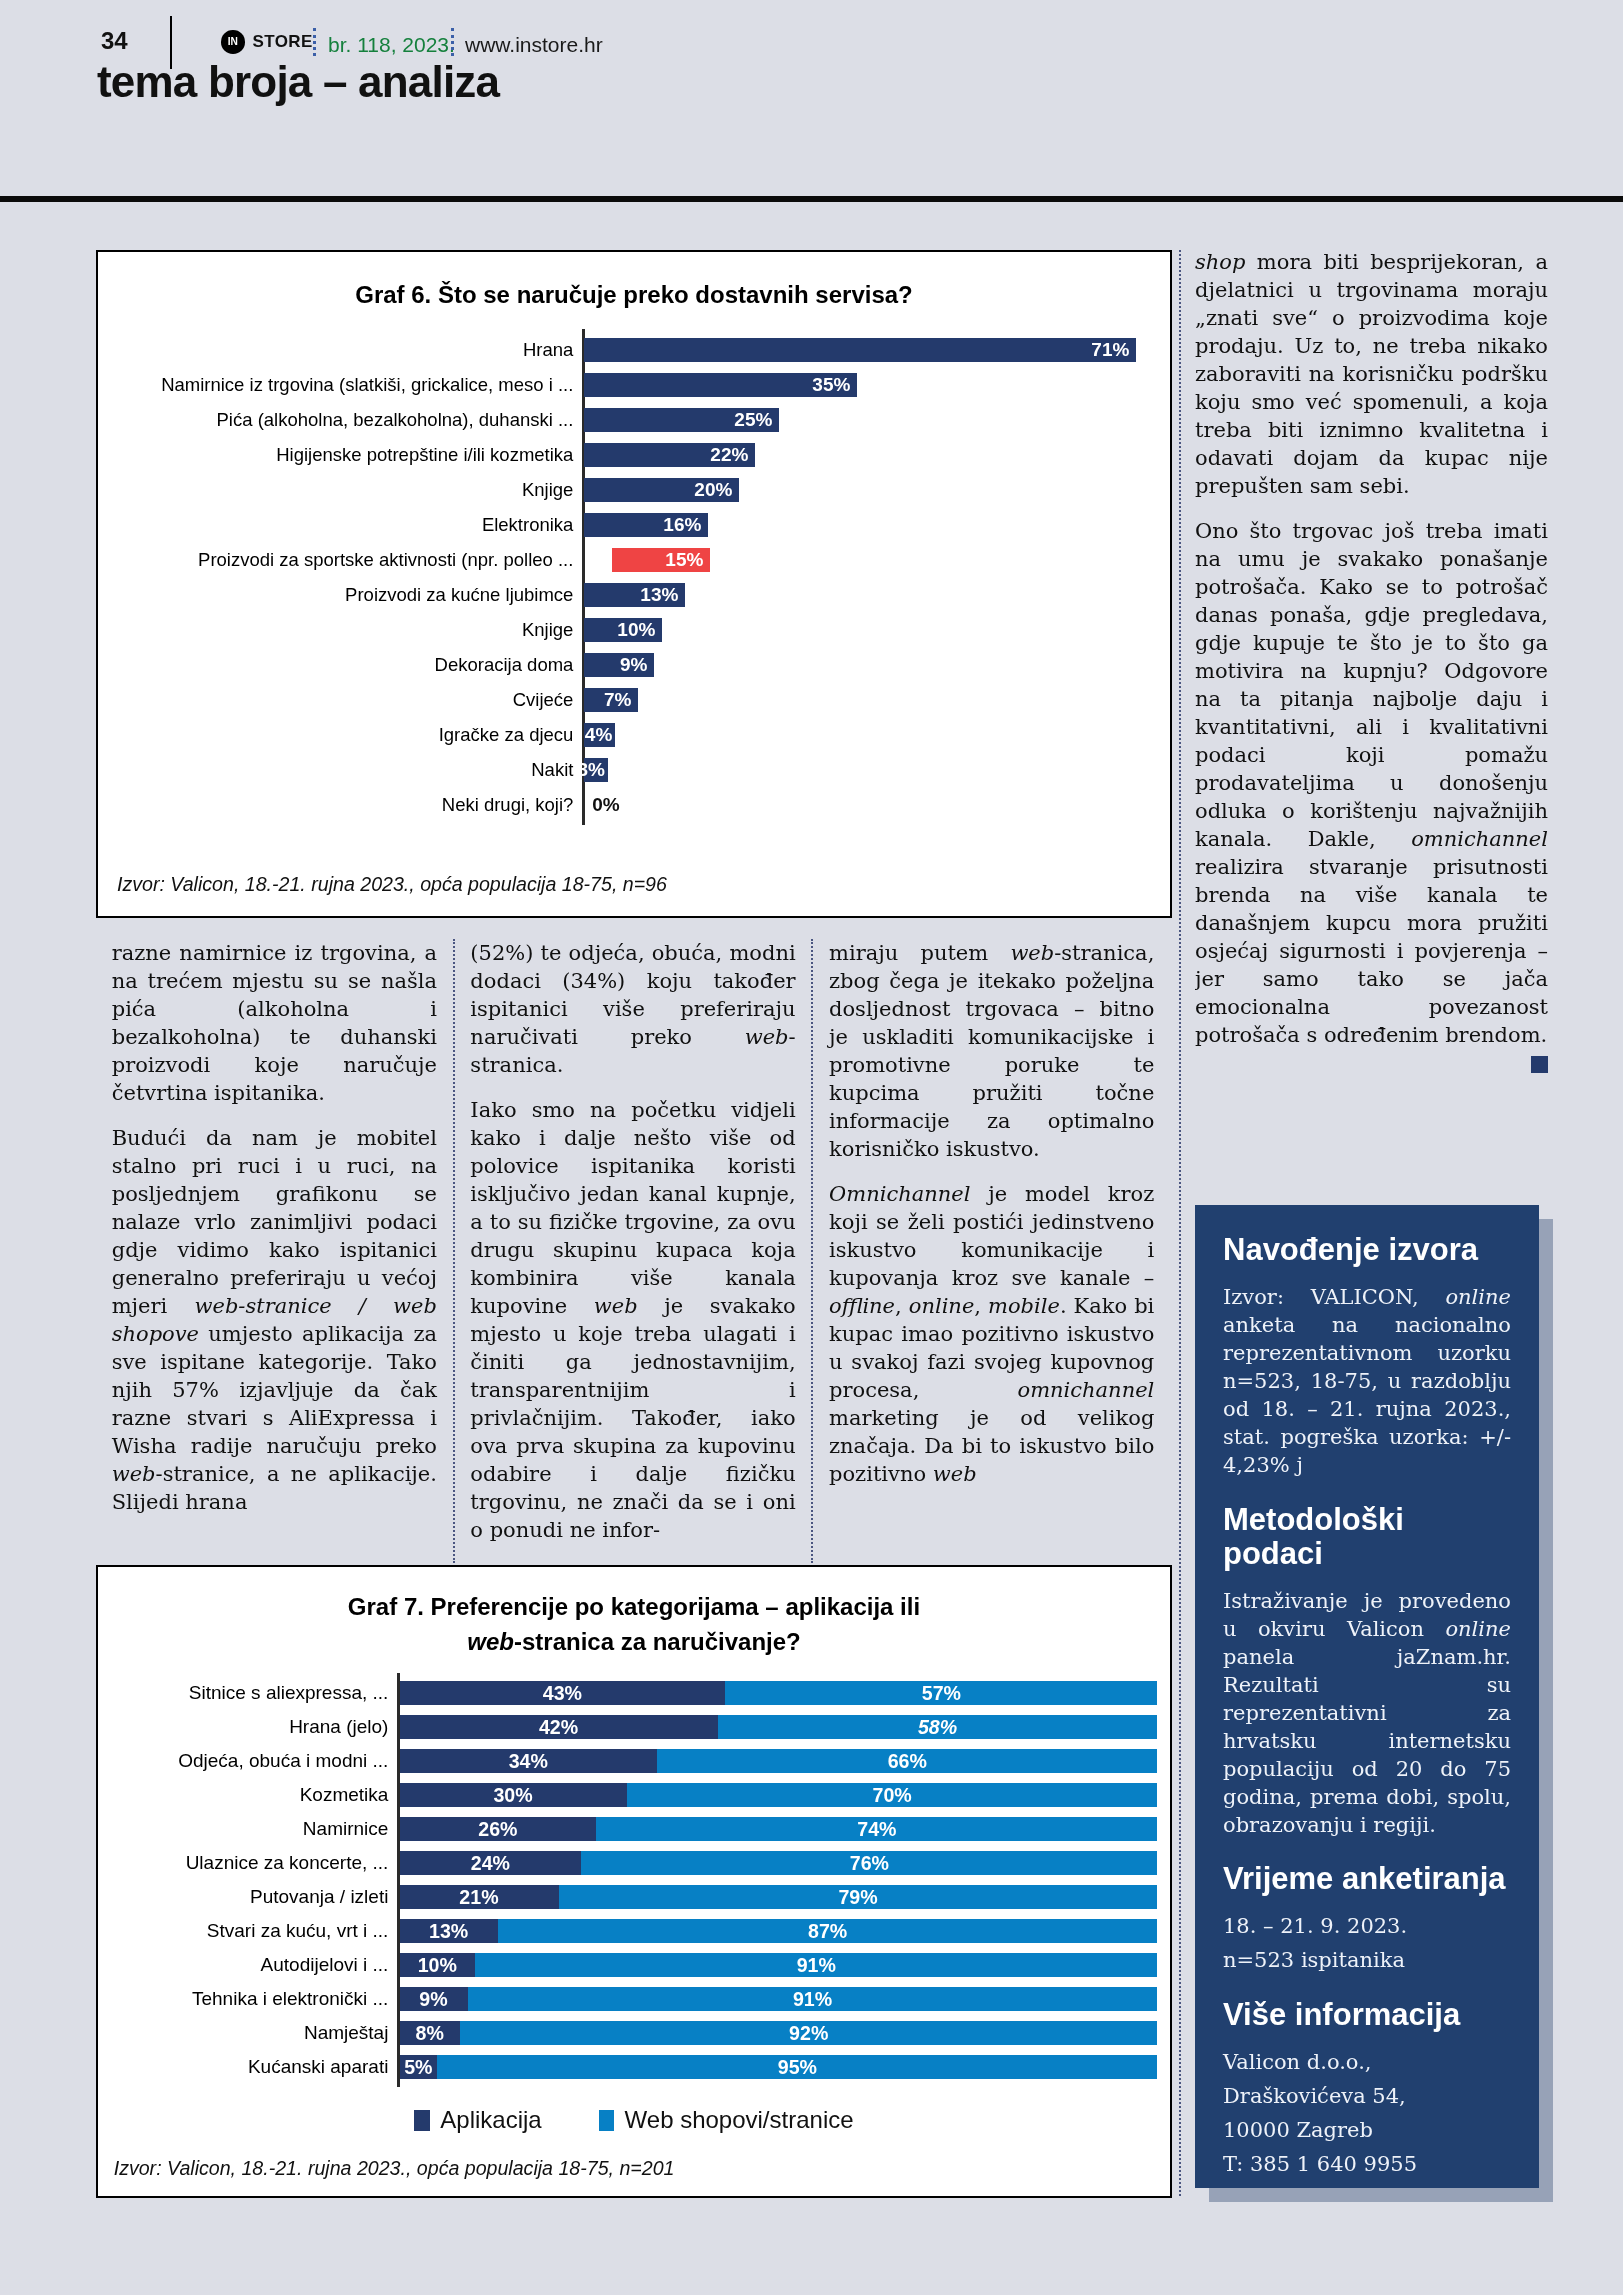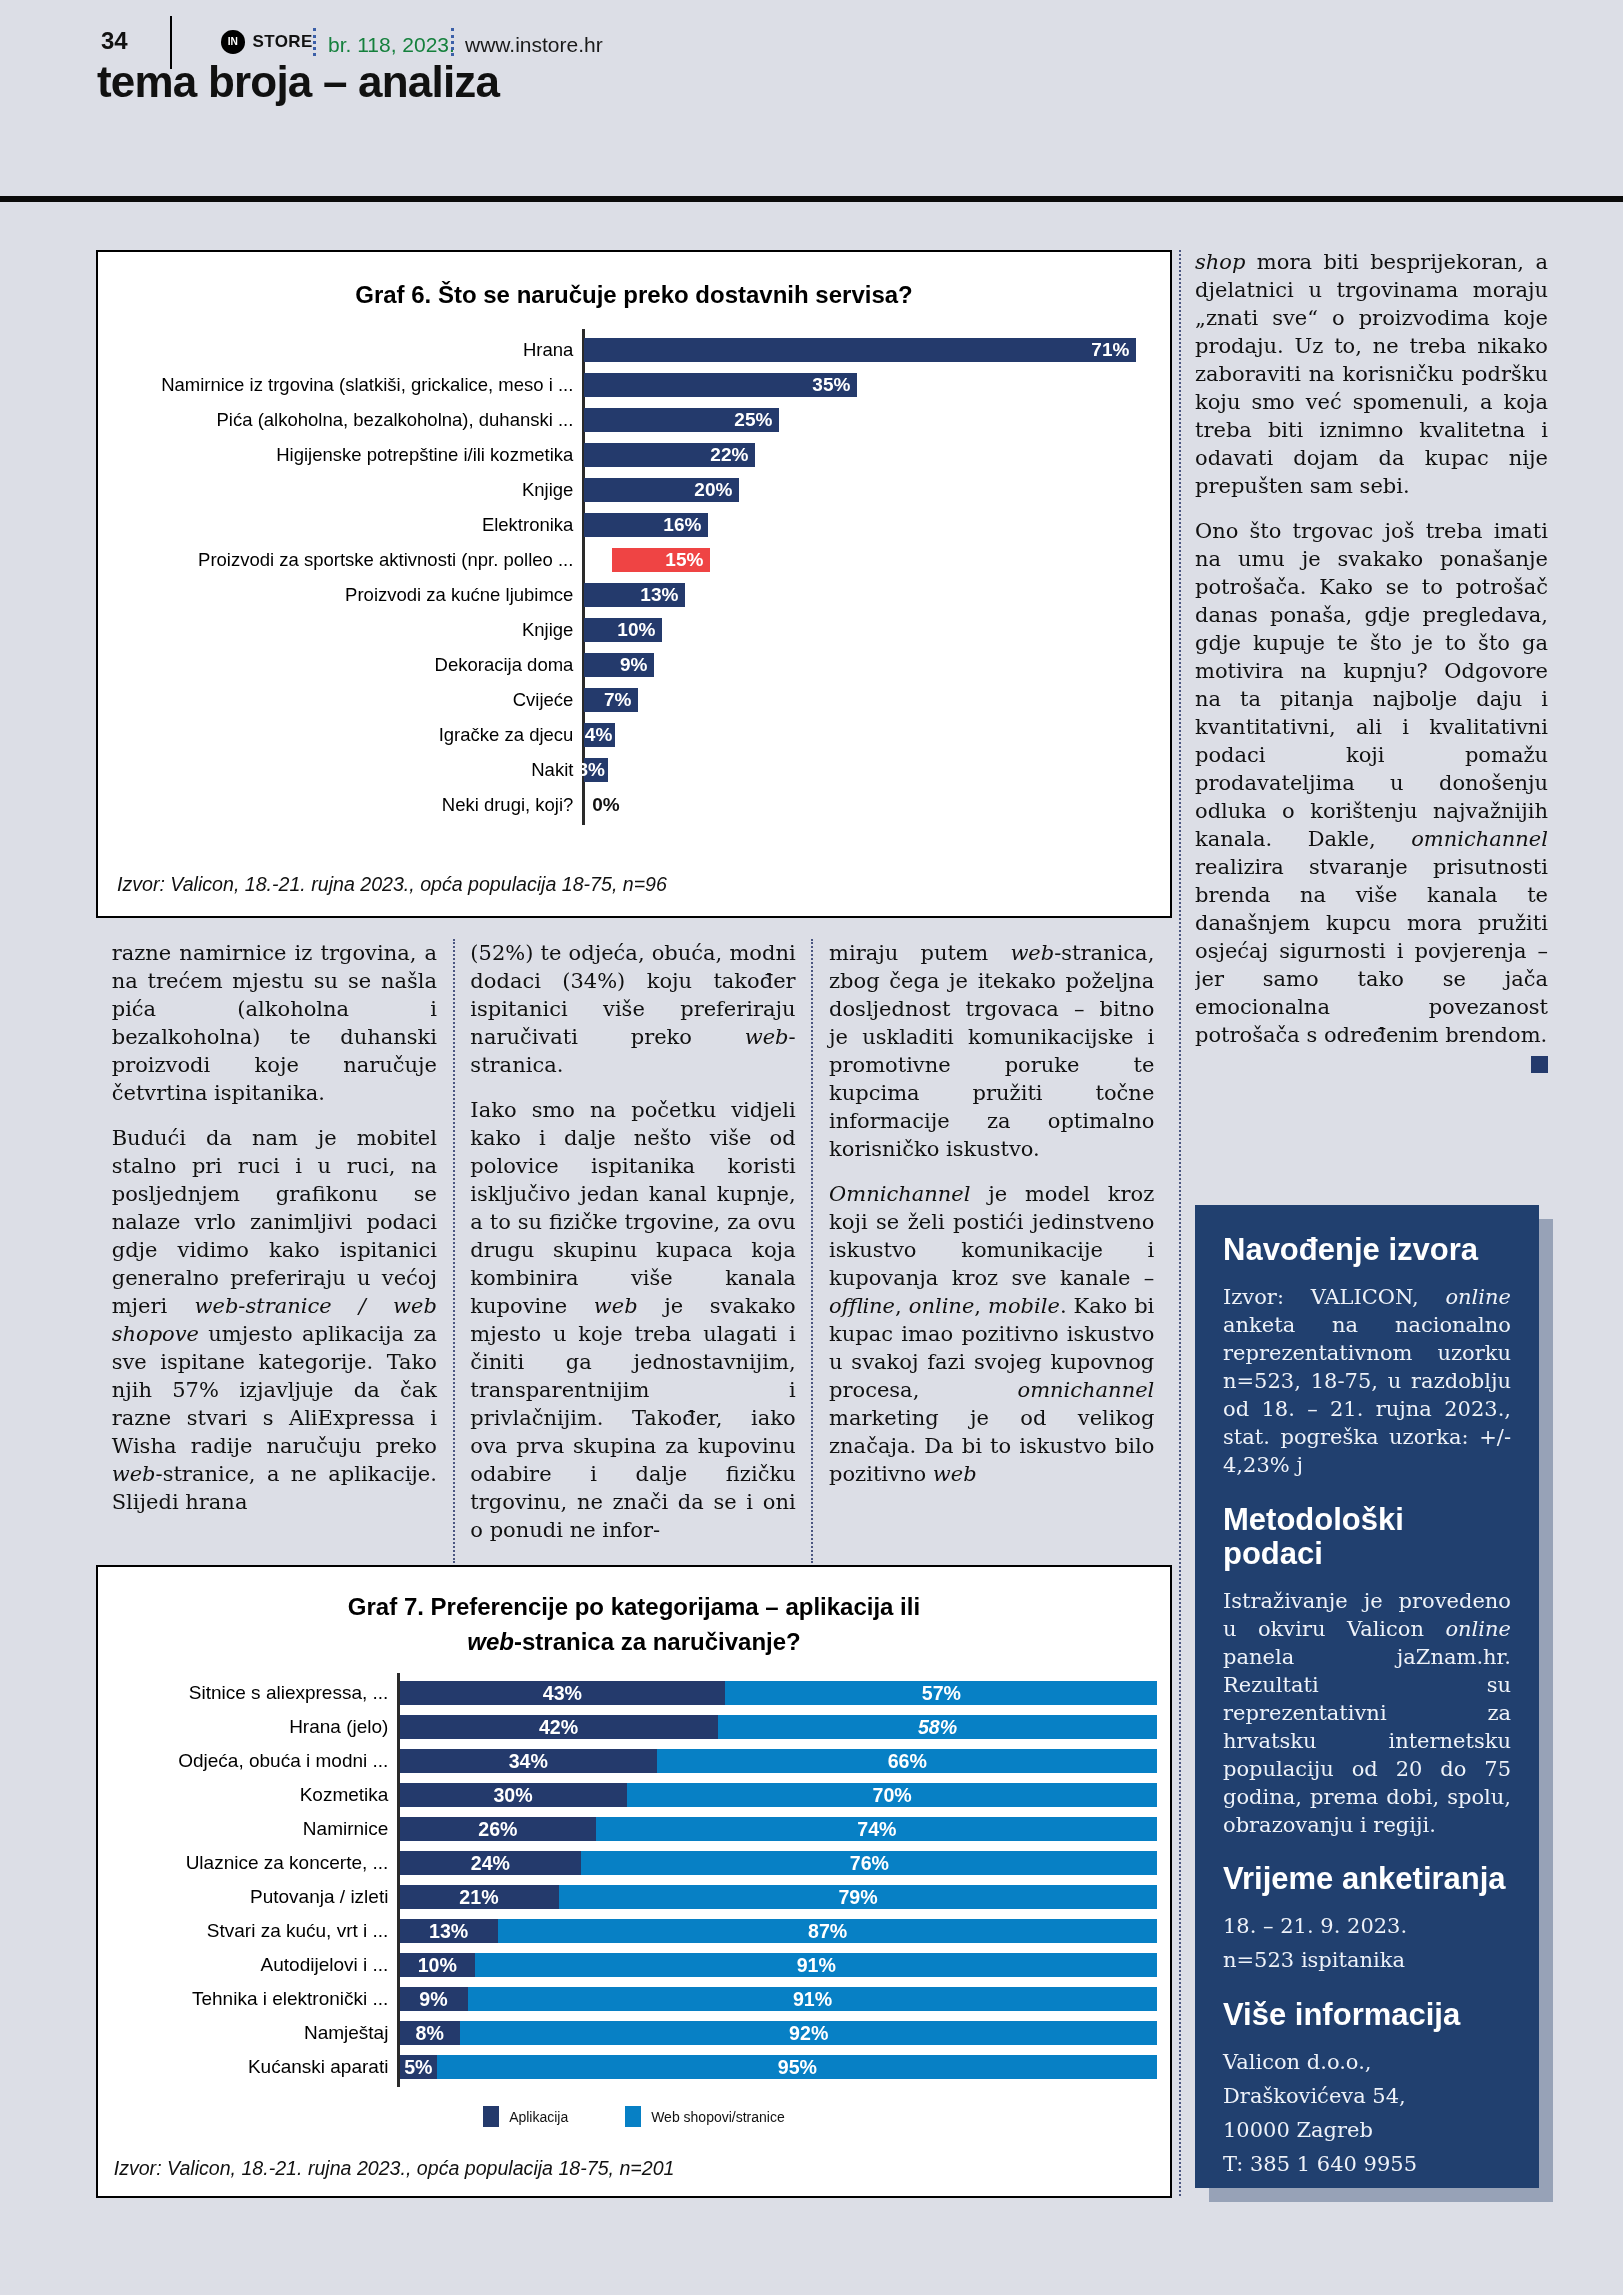--- a/index.html
+++ b/index.html
@@ -46,21 +46,21 @@
 
   
   .c7rows{position:relative;margin:19px 12.6px 0 20.4px;}
   .c7axis{position:absolute;left:279px;top:-3.1px;bottom:-3.1px;width:2.4px;background:#2a2a2a;}
   .c7row{display:flex;align-items:center;height:34px;}
   .c7label{flex:none;width:270px;text-align:right;padding-right:11px;font-size:19px;white-space:nowrap;color:#000;}
   .c7bars{flex:1;display:flex;height:24px;}
   .seg{display:flex;align-items:center;justify-content:center;height:100%;overflow:visible;}
   .seg .segval{color:#fff;font-size:19.6px;font-weight:bold;white-space:nowrap;}
   .legend{display:flex;justify-content:center;gap:57px;margin-top:22px;}
-  .leg-item{display:flex;align-items:center;gap:10.2px;font-size:14px;color:#111;}
+  .leg-item{display:flex;align-items:center;gap:10.2px;font-size:24px;color:#111;}
   .leg-swatch{width:15.7px;height:21px;}
 
   
   .cols{position:absolute;left:96px;top:939px;width:1074px;height:624px;display:flex;overflow:hidden;}
   .col{flex:1;padding:0 15.7px;box-sizing:border-box;}
   .col + .col{border-left:2.4px dotted #4a5580;}
   .para{margin:0 0 17.3px;text-align:justify;font-family:"DejaVu Serif","Liberation Serif",serif;
         font-size:21px;line-height:28px;color:#101010;}
 
   

